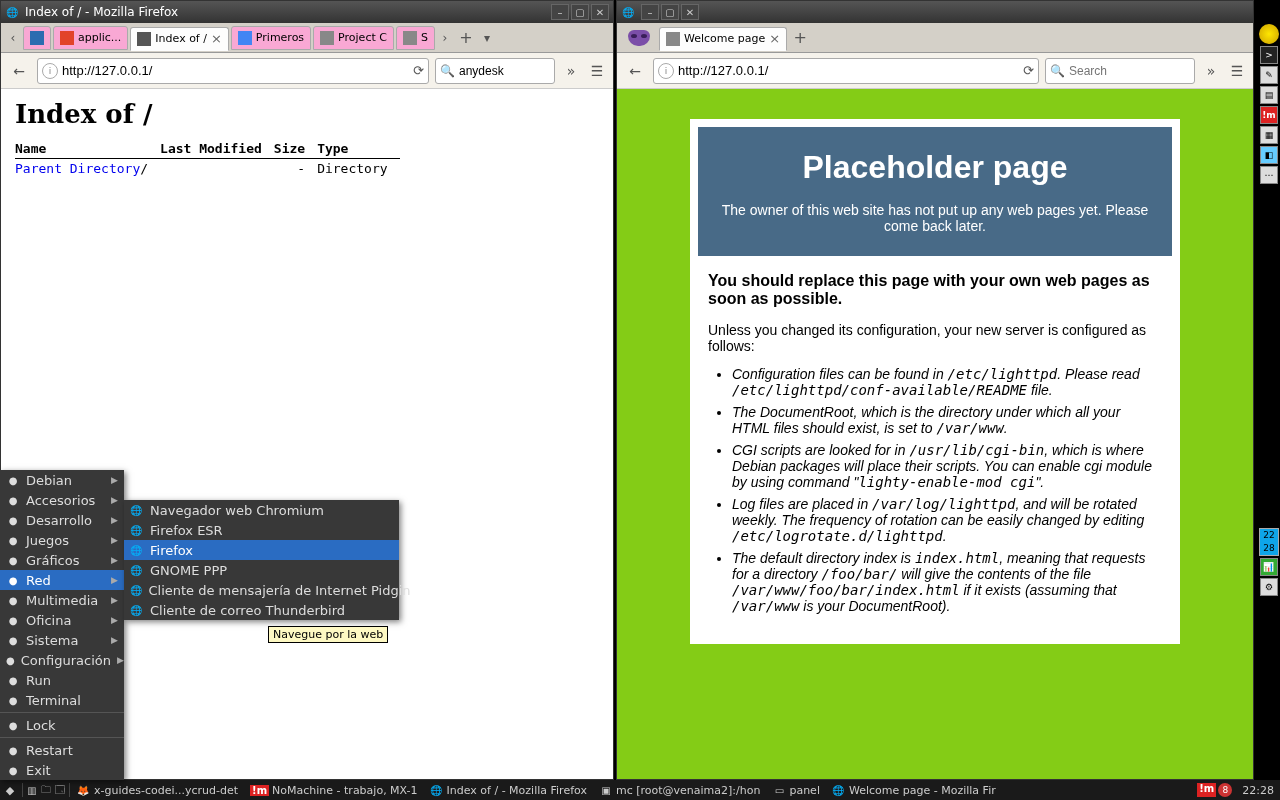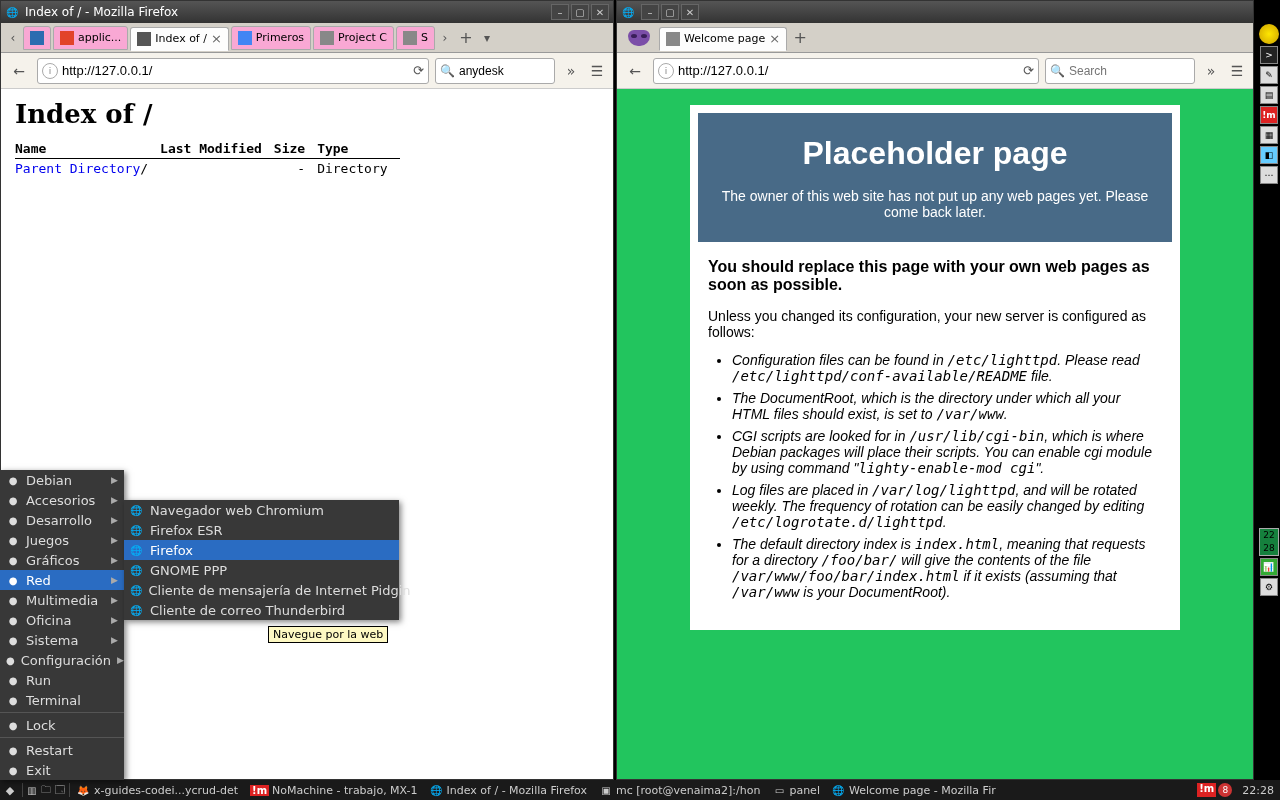--- a/index.html
+++ b/index.html
@@ -38,21 +38,21 @@
 
 .content { flex: 1; background: #fff; overflow: auto; }
 .dirindex { padding: 10px 14px; font-family: "DejaVu Serif", serif; }
 .dirindex h1 { font-size: 26px; font-weight: bold; margin-bottom: 10px; }
 .dirtable { font-family: monospace; font-size: 13px; border-collapse: collapse; }
 .dirtable th { text-align: left; font-weight: bold; padding: 2px 12px 2px 0; border-bottom: 1px solid #000; }
 .dirtable td { padding: 2px 12px 2px 0; }
 .dirtable a { color: #00e; text-decoration: none; }
 .serverfoot { font-family: monospace; font-size: 12px; color: #888; border-top: 1px solid #ccc; margin-top: 6px; padding-top: 4px; }
 
-.placeholder-bg { background: #22c55e; width: 100%; min-height: 100%; padding: 16px 0; }
+.placeholder-bg { background: #84cc16; width: 100%; min-height: 100%; padding: 30px 0; }
 .placeholder-card { background: #fff; margin: 0 auto; width: 490px; padding: 8px; }
 .ph-banner { background: #486a87; color: #fff; text-align: center; padding: 22px 16px; }
 .ph-banner h1 { font-size: 32px; font-family: Verdana, sans-serif; font-weight: bold; margin-bottom: 16px; }
 .ph-banner p { font-size: 14px; font-family: Verdana, sans-serif; }
 .ph-body { padding: 16px 10px; font-family: Verdana, sans-serif; }
 .ph-body h2 { font-size: 16px; font-weight: bold; margin-bottom: 14px; }
 .ph-body p { font-size: 14px; margin-bottom: 12px; }
 .ph-body ul { font-size: 14px; padding-left: 24px; }
 .ph-body li { margin-bottom: 6px; font-style: italic; }
 .ph-body code { font-family: monospace; }
@@ -227,21 +227,21 @@
 <div class="right-tray">
   <div style="width:20px;height:20px;background:radial-gradient(#ffe600,#cca000);border-radius:50%"></div>
   <div class="rt-icon" style="background:#222;color:#fff">&gt;</div>
   <div class="rt-icon">✎</div>
   <div class="rt-icon">▤</div>
   <div class="rt-icon" style="background:#d22;color:#fff;font-weight:bold">!m</div>
   <div class="rt-icon">▦</div>
   <div class="rt-icon" style="background:#6cf">◧</div>
   <div class="rt-icon">⋯</div>
   <div style="height:340px"></div>
-  <div style="width:20px;height:28px;background:#15803d;border:1px solid #aaa;font-size:9px;text-align:center;line-height:13px"><span>22</span><br><span>28</span></div>
+  <div style="width:20px;height:28px;background:#0ea5e9;border:1px solid #aaa;font-size:9px;text-align:center;line-height:13px"><span>22</span><br><span>28</span></div>
   <div class="rt-icon" style="background:#3a3">📊</div>
   <div class="rt-icon">⚙</div>
 </div>
 
 <div class="xfce-menu" style="width:124px;">
   <div class="menu-col" id="main-menu">
       <div class="menu-item">
         <span class="micon">●</span>
         <span>Debian</span>
         <span class="arrow">▶</span>

